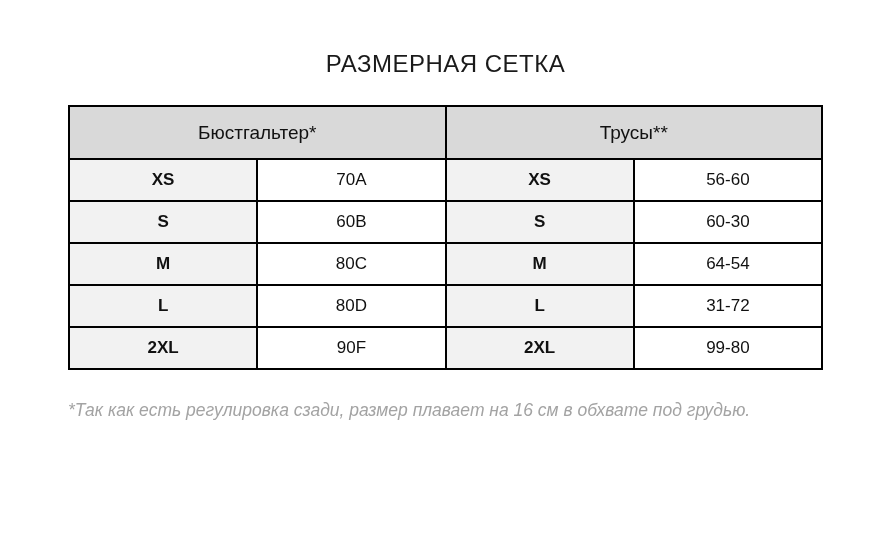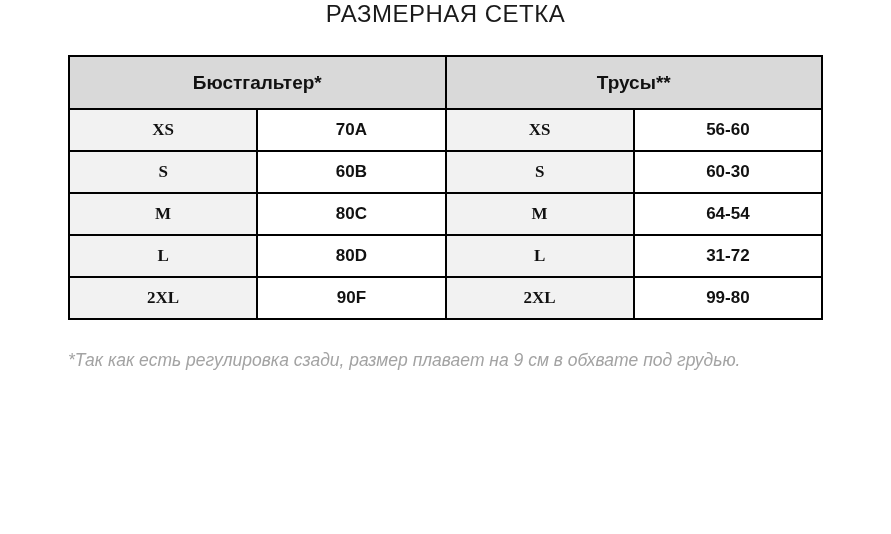--- a/index.html
+++ b/index.html
@@ -18,20 +18,21 @@
     width: 891px;
     height: 534px;
     position: relative;
   }
   .title {
     text-align: center;
     font-size: 24px;
     font-weight: 400;
     letter-spacing: 0.5px;
     color: #1a1a1a;
+    padding-top: 50px;
     margin: 0;
   }
   table.size-grid {
     border-collapse: collapse;
     table-layout: fixed;
     width: 755px;
     margin: 27px 0 0 68px;
   }
   table.size-grid col {
     width: 25%;
@@ -40,35 +41,34 @@
   table.size-grid td {
     border: 2px solid #000000;
     text-align: center;
     vertical-align: middle;
     padding: 0;
   }
   table.size-grid th {
     background: #d9d9d9;
     height: 51px;
     font-size: 19px;
-    font-weight: 700;
+    font-weight: 400;
     color: #111111;
   }
   table.size-grid td {
     height: 40px;
     font-size: 17px;
   }
   td.size-cell {
     background: #f2f2f2;
     font-weight: 700;
-    font-family: Liberation Serif, serif;
   }
   td.value-cell {
     background: #ffffff;
-    font-weight: 700;
+    font-weight: 400;
   }
   .footnotes {
     margin: 24px 68px 0 68px;
   }
   .footnote {
     font-style: italic;
     color: #a3a3a3;
     font-size: 17.5px;
     line-height: 32px;
     margin: 0;
@@ -122,16 +122,16 @@
       <tr>
         <td class="size-cell">2XL</td>
         <td class="value-cell">90F</td>
         <td class="size-cell">2XL</td>
         <td class="value-cell">99-80</td>
       </tr>
     </tbody>
   </table>
 
   <div class="footnotes">
-    <p class="footnote">*Так как есть регулировка сзади, размер плавает на 9 см в обхвате под грудью.</p>
+    <p class="footnote">*Так как есть регулировка сзади, размер плавает на 16 см в обхвате под грудью.</p>
   </div>
 
 </div>
 
 </body></html>

